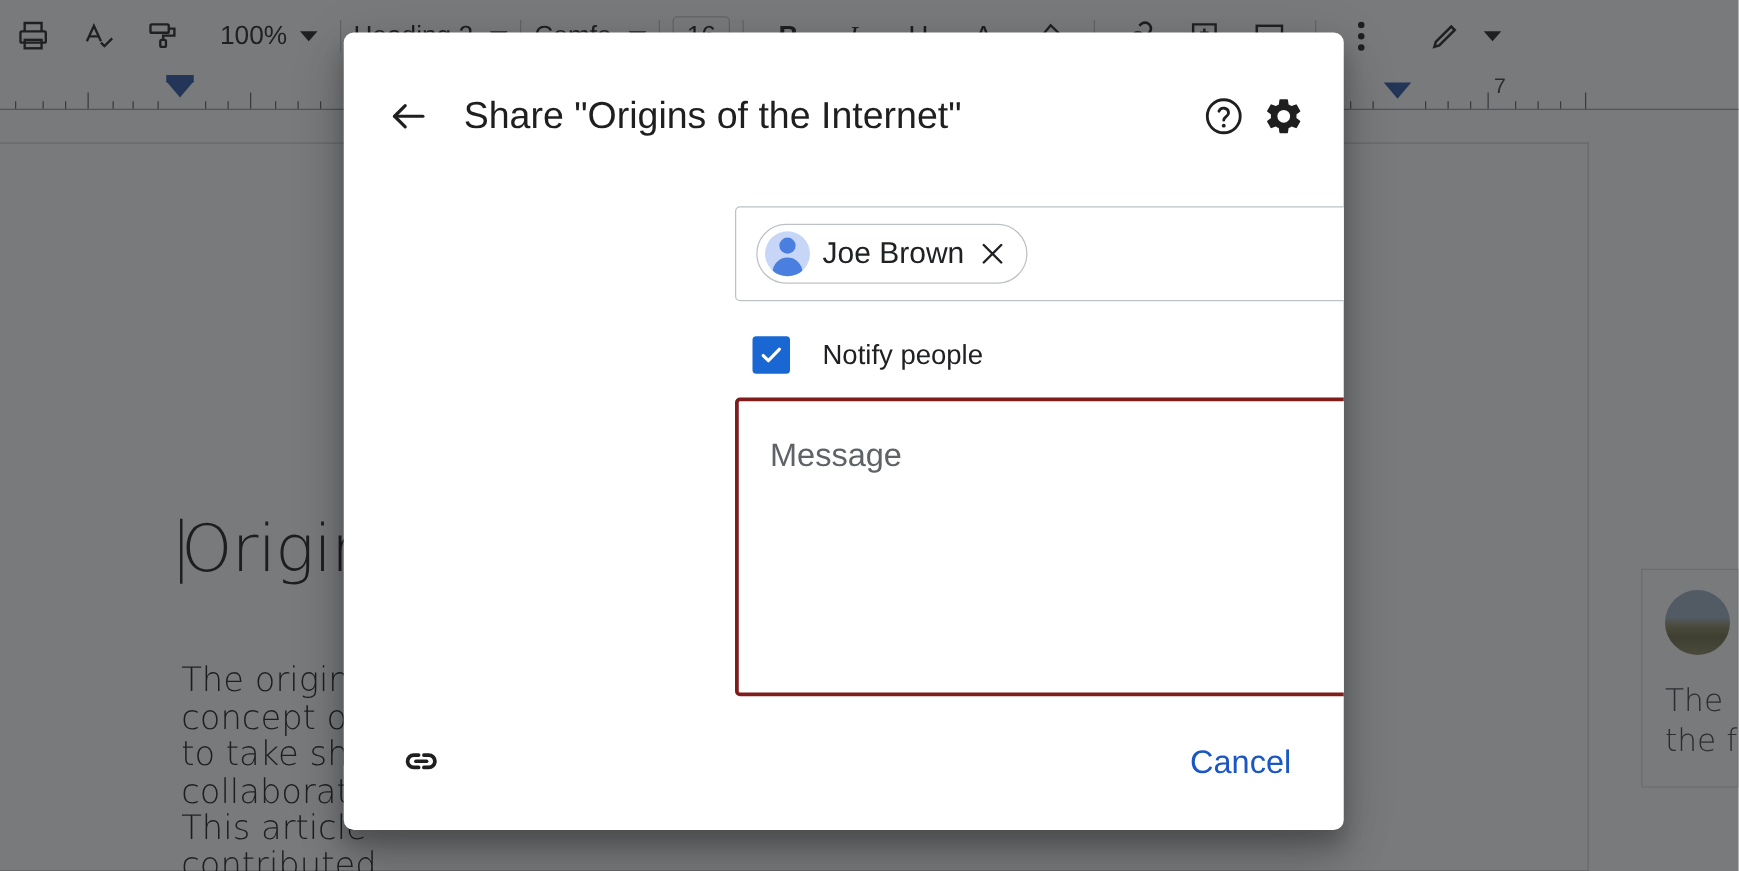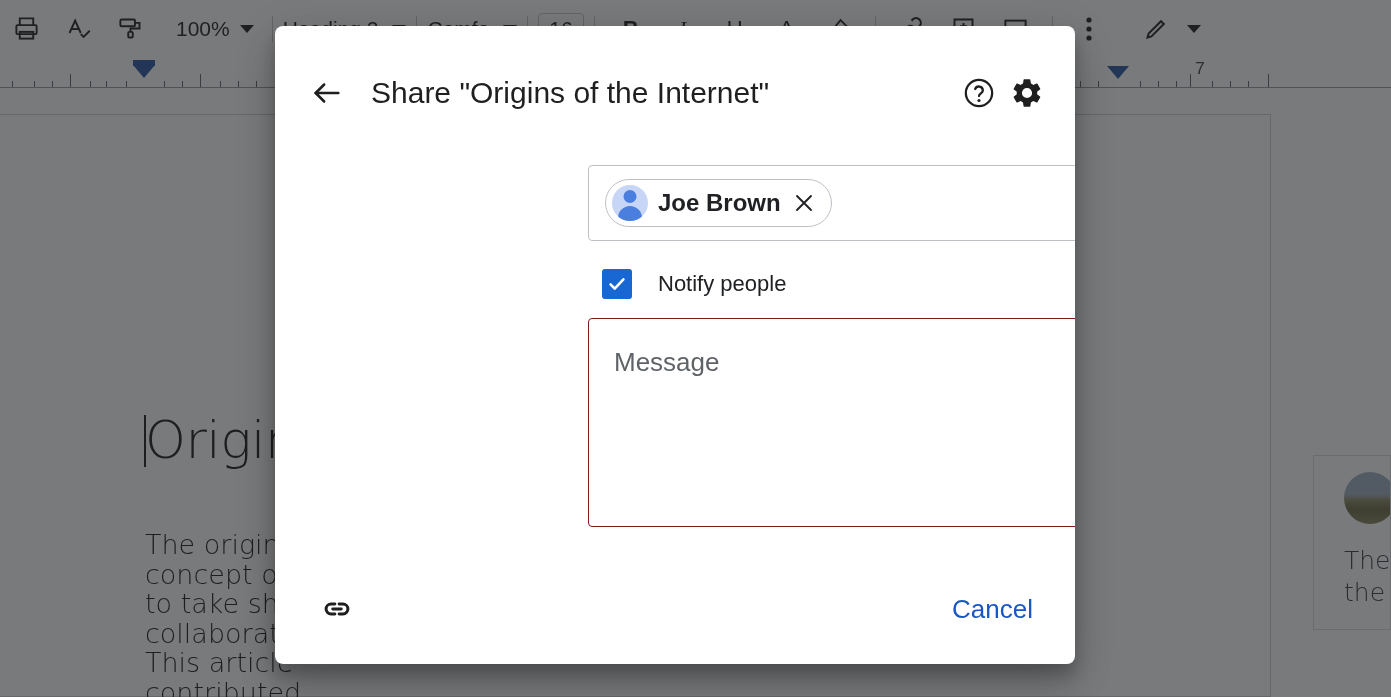--- a/index.html
+++ b/index.html
@@ -92,21 +92,21 @@
   }
   .doc-body {
     position: absolute; left: 145px; top: 415px; width: 975px;
     font-size: 27px; line-height: 29.5px; color: #1b1b1b;
     font-family: "DejaVu Sans", sans-serif; font-weight: 300;
   }
   .comment-card {
     position: absolute; left: 1313px; top: 455px;
     width: 78px; height: 175px;
     background: #ffffff; border: 1px solid #dadce0;
-    border-radius: 0; padding: 16px 0 0 30px;
+    border-radius: 0; padding: 16px 0 0 18px;
     overflow: hidden;
   }
   .comment-avatar {
     width: 52px; height: 52px; border-radius: 50%;
     background: linear-gradient(#9fb2c4 0%, #9fb2c4 42%, #8d8b63 55%, #6d6b45 72%, #8a8760 100%);
     overflow: hidden;
   }
   .comment-text {
     margin-top: 22px; font-size: 25px; line-height: 30px; color: #3c4043;
     font-family: "DejaVu Sans", sans-serif; font-weight: 300; white-space: nowrap;
@@ -136,21 +136,21 @@
     flex: 1; font-size: 30px; color: #1f1f1f; margin-left: 20px;
     white-space: nowrap; overflow: hidden;
   }
   .recipients-row {
     position: absolute; left: 313px; top: 139px;
     width: 725px; height: 76px;
     display: flex; align-items: stretch; gap: 16px;
   }
   .recipients-box {
     flex: 1; border: 1px solid #bdc1c6; border-radius: 4px;
-    background: #fff; display: flex; align-items: center; padding: 4px 16px; font-weight: bold;
+    background: #fff; display: flex; align-items: center; padding: 4px 16px;
   }
   .chip {
     display: inline-flex; align-items: center; gap: 10px;
     height: 48px; padding: 0 14px 0 6px;
     border: 1px solid #bdc1c6; border-radius: 24px;
     background: #ffffff;
   }
   .chip-avatar {
     width: 36px; height: 36px; border-radius: 50%;
     background: #c7d6f7; position: relative; flex: none; overflow: hidden;
@@ -176,22 +176,22 @@
     display: flex; align-items: center; gap: 26px;
   }
   .checkbox {
     width: 30px; height: 30px; border-radius: 3px;
     display: flex; align-items: center; justify-content: center; flex: none;
   }
   .notify-label { font-size: 22px; color: #202124; white-space: nowrap; }
 
   .message-box {
     position: absolute; left: 313px; top: 292px;
-    width: 725px; height: 209px;
-    border: 1px solid #7f1d1d; border-radius: 4px; background: #fff;
+    width: 725px; height: 239px;
+    border: 3px solid #7f1d1d; border-radius: 4px; background: #fff;
   }
   .message-placeholder {
     position: absolute; left: 25px; top: 28px;
     font-size: 26px; color: #5f6368;
   }
 
   .dlg-footer {
     position: absolute; left: 0; bottom: 0; width: 800px; height: 110px;
     display: flex; align-items: center; padding: 0 20px 0 38px;
   }

